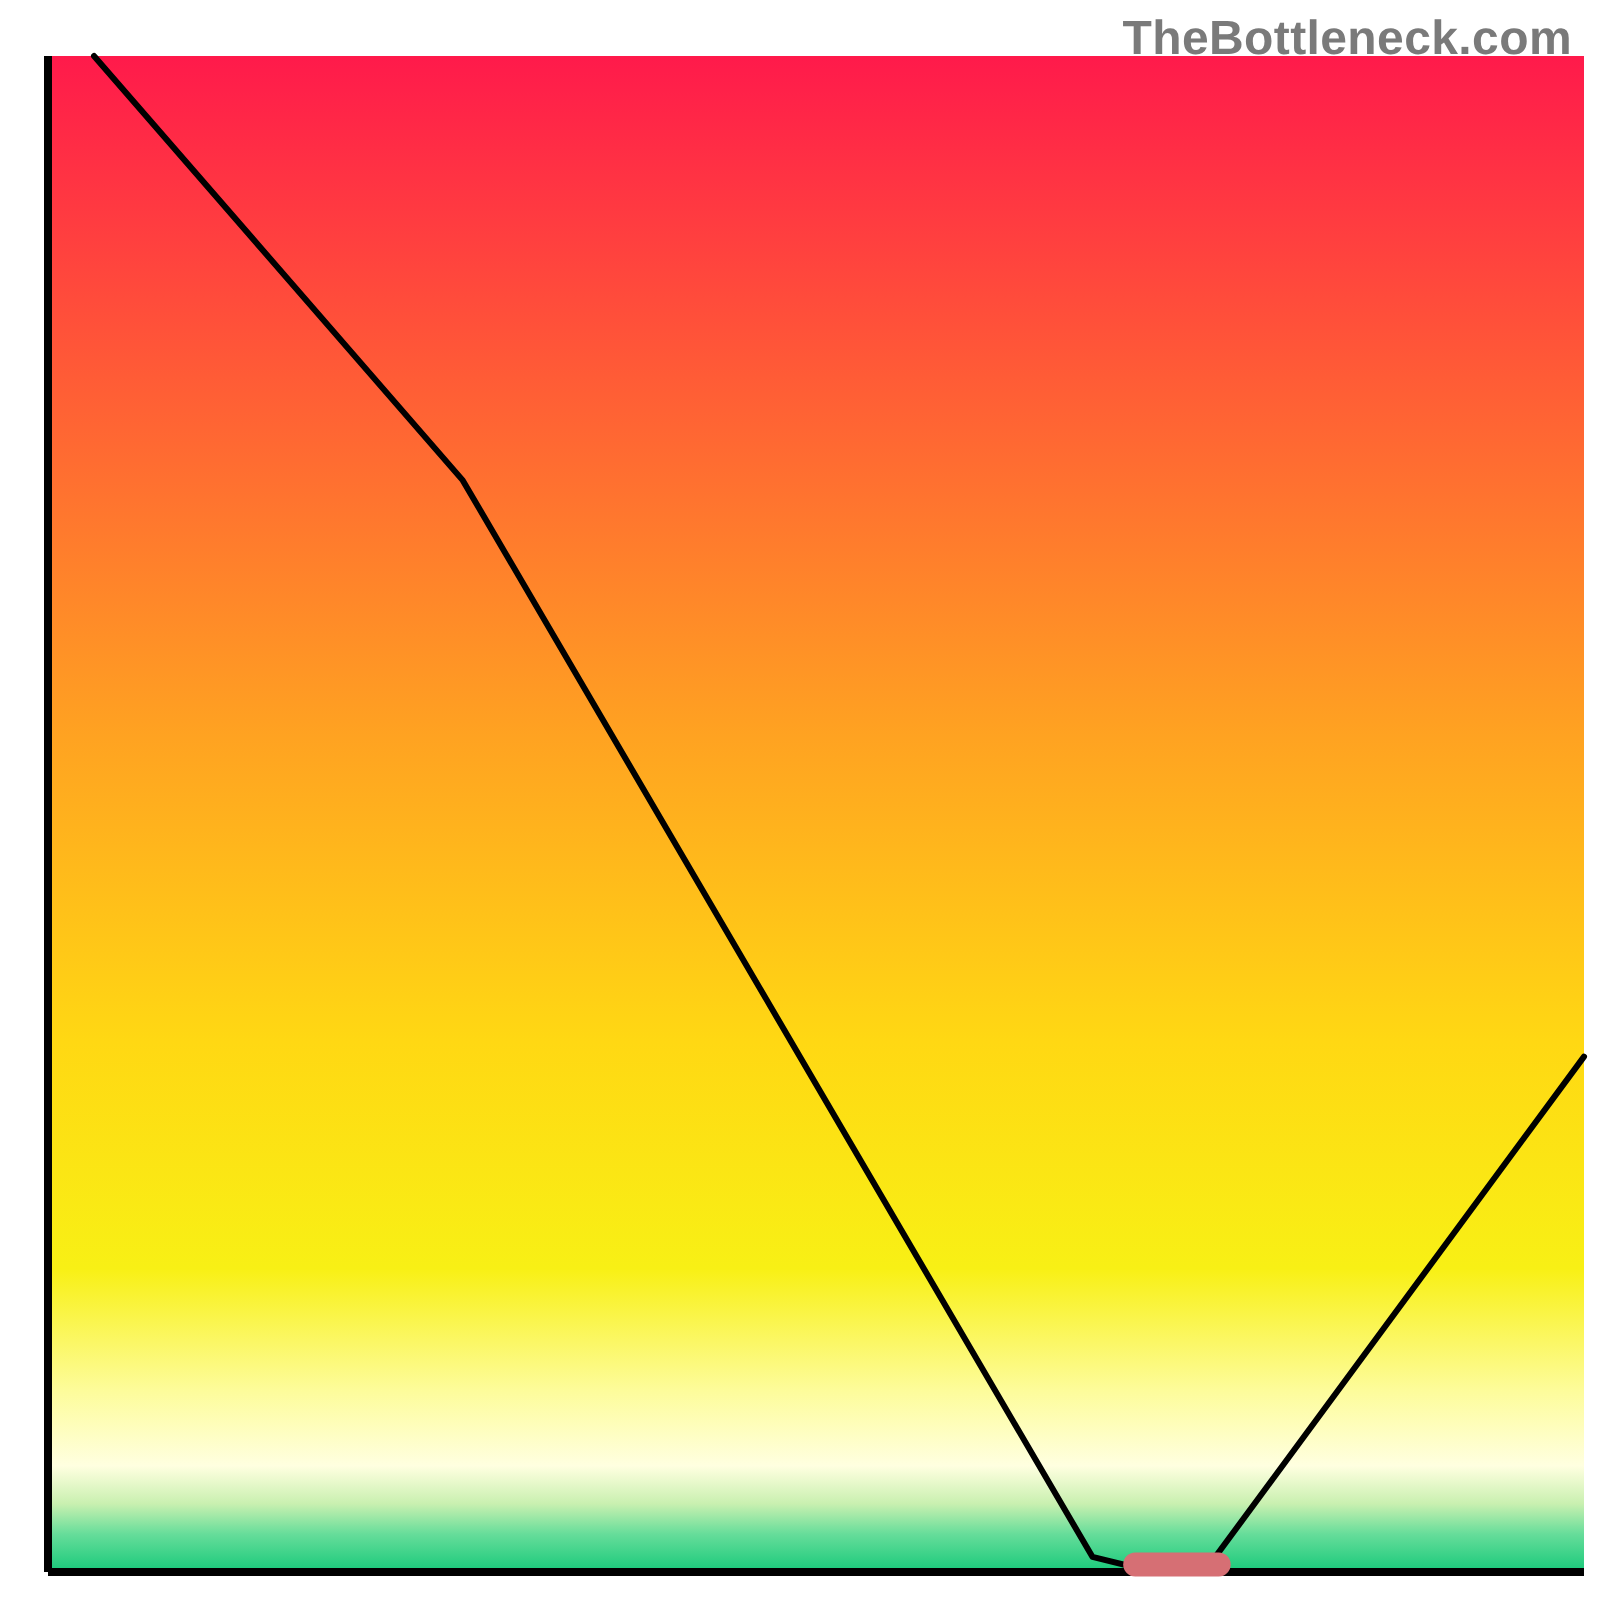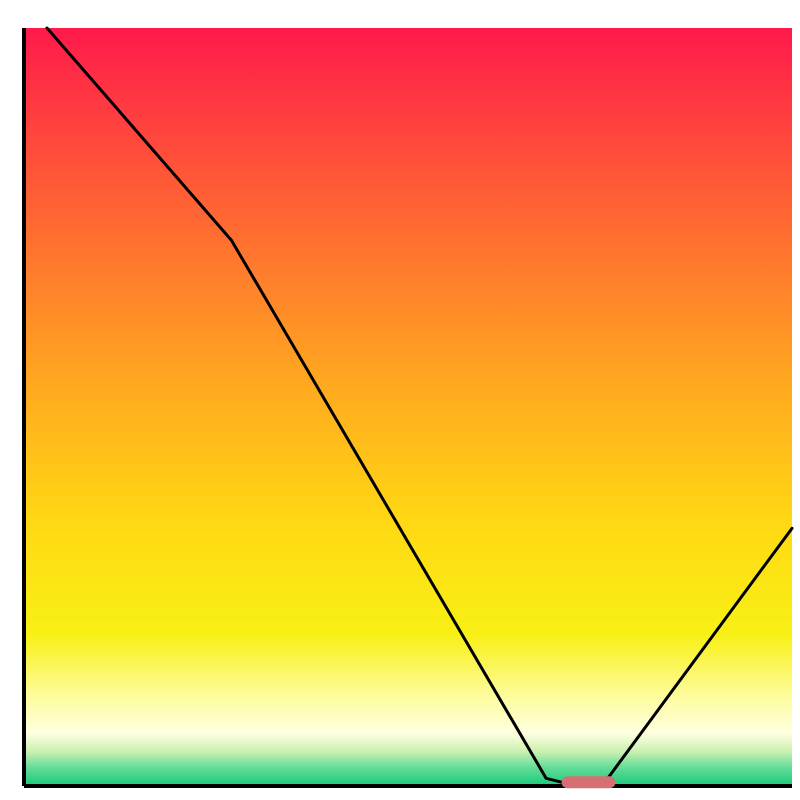--- a/index.html
+++ b/index.html
@@ -49,14 +49,15 @@
   </defs>
   <rect id="plot-bg" x="24" y="28" width="768" height="758" fill="url(#bg-grad)"></rect>
   <g id="axes-g">
         <line x1="24" y1="28" x2="24" y2="786" stroke="#000000" stroke-width="4"></line>
         <line x1="24" y1="786" x2="792" y2="786" stroke="#000000" stroke-width="4"></line>
       </g>
   <path id="curve-path" fill="none" stroke="#000000" stroke-width="3" stroke-linejoin="round" stroke-linecap="round" d="M47.0 28.0 L231.4 240.2 L546.2 778.4 L577.0 786.0 L607.7 778.4 L792.0 528.3"></path>
   <rect id="marker-rect" rx="6" ry="6" x="561.5999999999999" y="776.21" width="53.760000000000105" height="12" fill="#d66f74"></rect>
 </svg>
 
+<div class="watermark">TheBottleneck.com</div>
 
 </div>
 
 </body></html>

